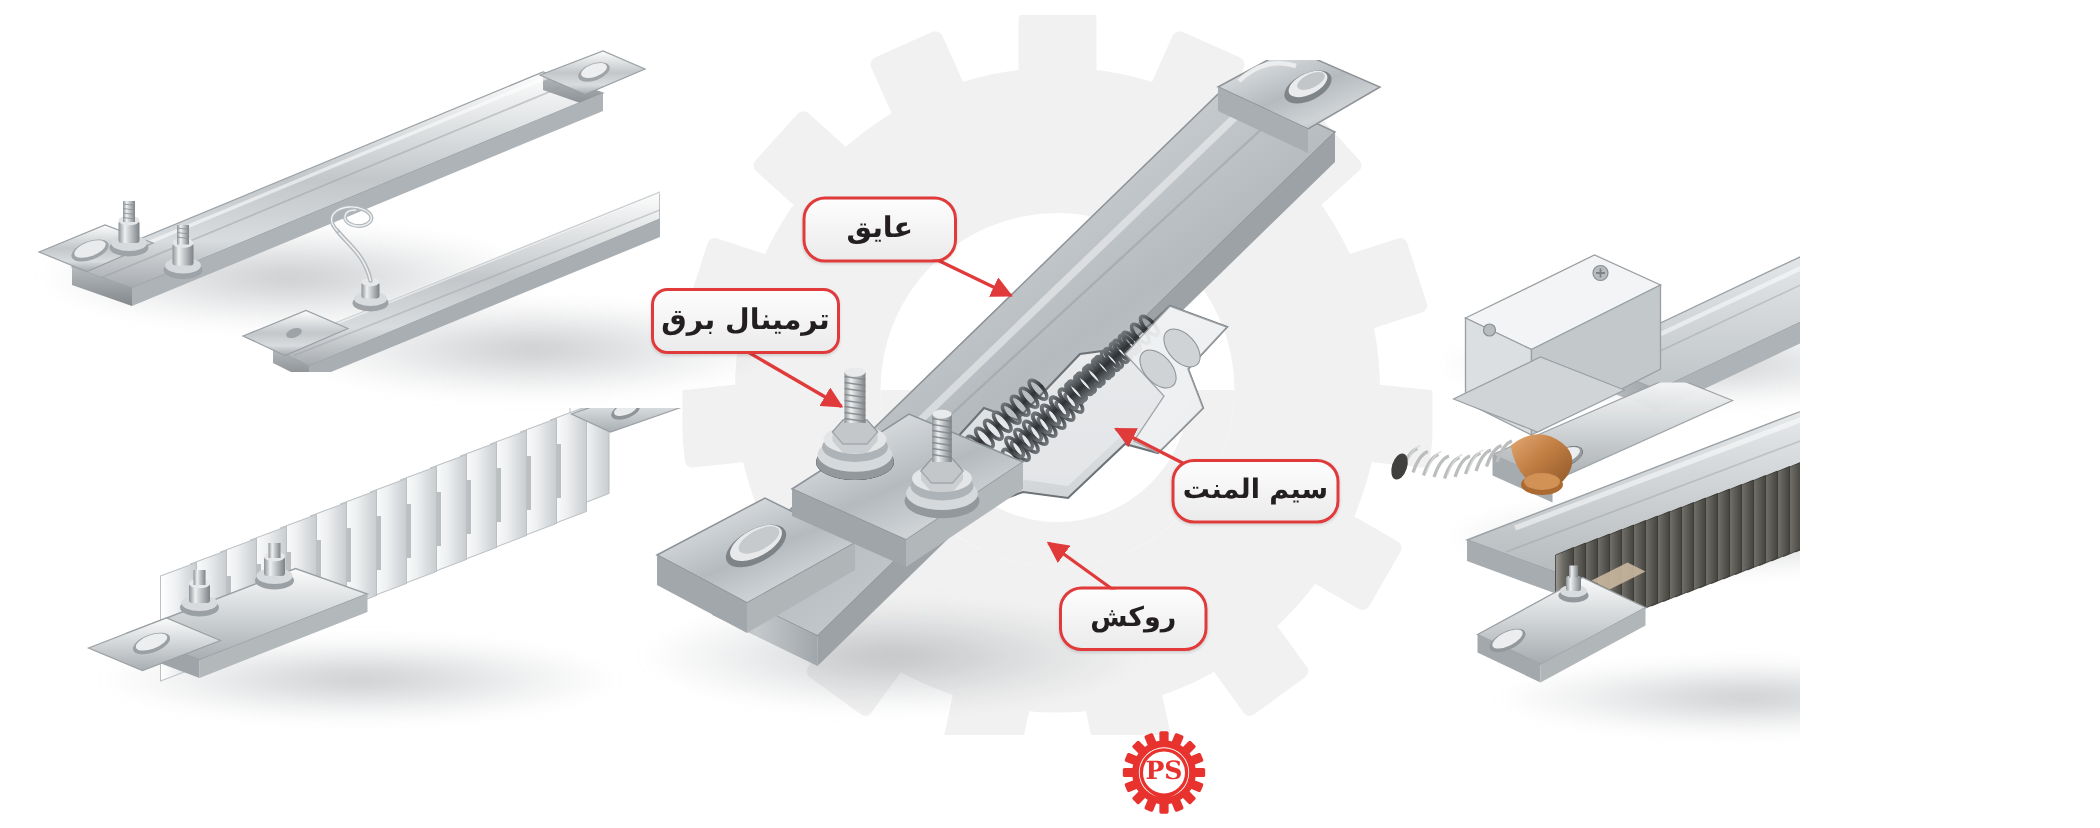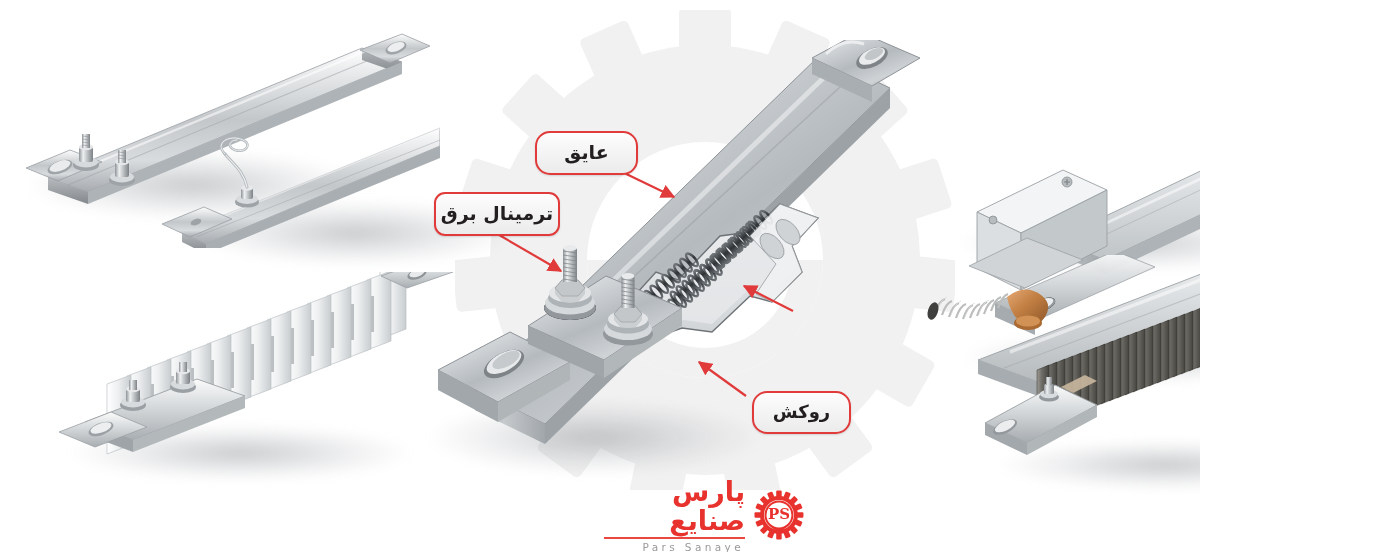--- a/index.html
+++ b/index.html
@@ -728,31 +728,29 @@
   </svg>
 
   <div class="label" style="left:535px;top:131px;width:99px;height:40px;font-size:19px;">
     <span>عایق</span>
   </div>
 
   <div class="label" style="left:434px;top:192px;width:122px;height:40px;font-size:19px;border-radius:11px;">
     <span>ترمینال برق</span>
   </div>
 
-
-  <div class="label" style="left:752px;top:391px;width:95px;height:39px;font-size:18px;">
+  <div class="label" style="left:781px;top:306px;width:108px;height:39px;font-size:18px;">
+    <span>سیم المنت</span>
+  </div>
+
+  <div class="label" style="left:706px;top:391px;width:95px;height:39px;font-size:18px;">
     <span>روکش</span>
   </div>
 
   <div class="logo-wrap">
-    <div class="logo-text">
-      <div class="logo-fa">پارس صنایع</div>
-      <div class="logo-rule"></div>
-      <div class="logo-en">Pars Sanaye</div>
-    </div>
     <svg width="56" height="56" viewBox="0 0 100 100">
       <g fill="#e8322e">
         <g transform="translate(50,50)">
           <circle r="38"></circle>
           <g>
             <rect x="-5.5" y="-49" width="11" height="14" rx="2"></rect>
             <g transform="rotate(22.5)">
                 <rect x="-5.5" y="-49" width="11" height="14" rx="2"></rect>
               </g>
             <g transform="rotate(45)">

